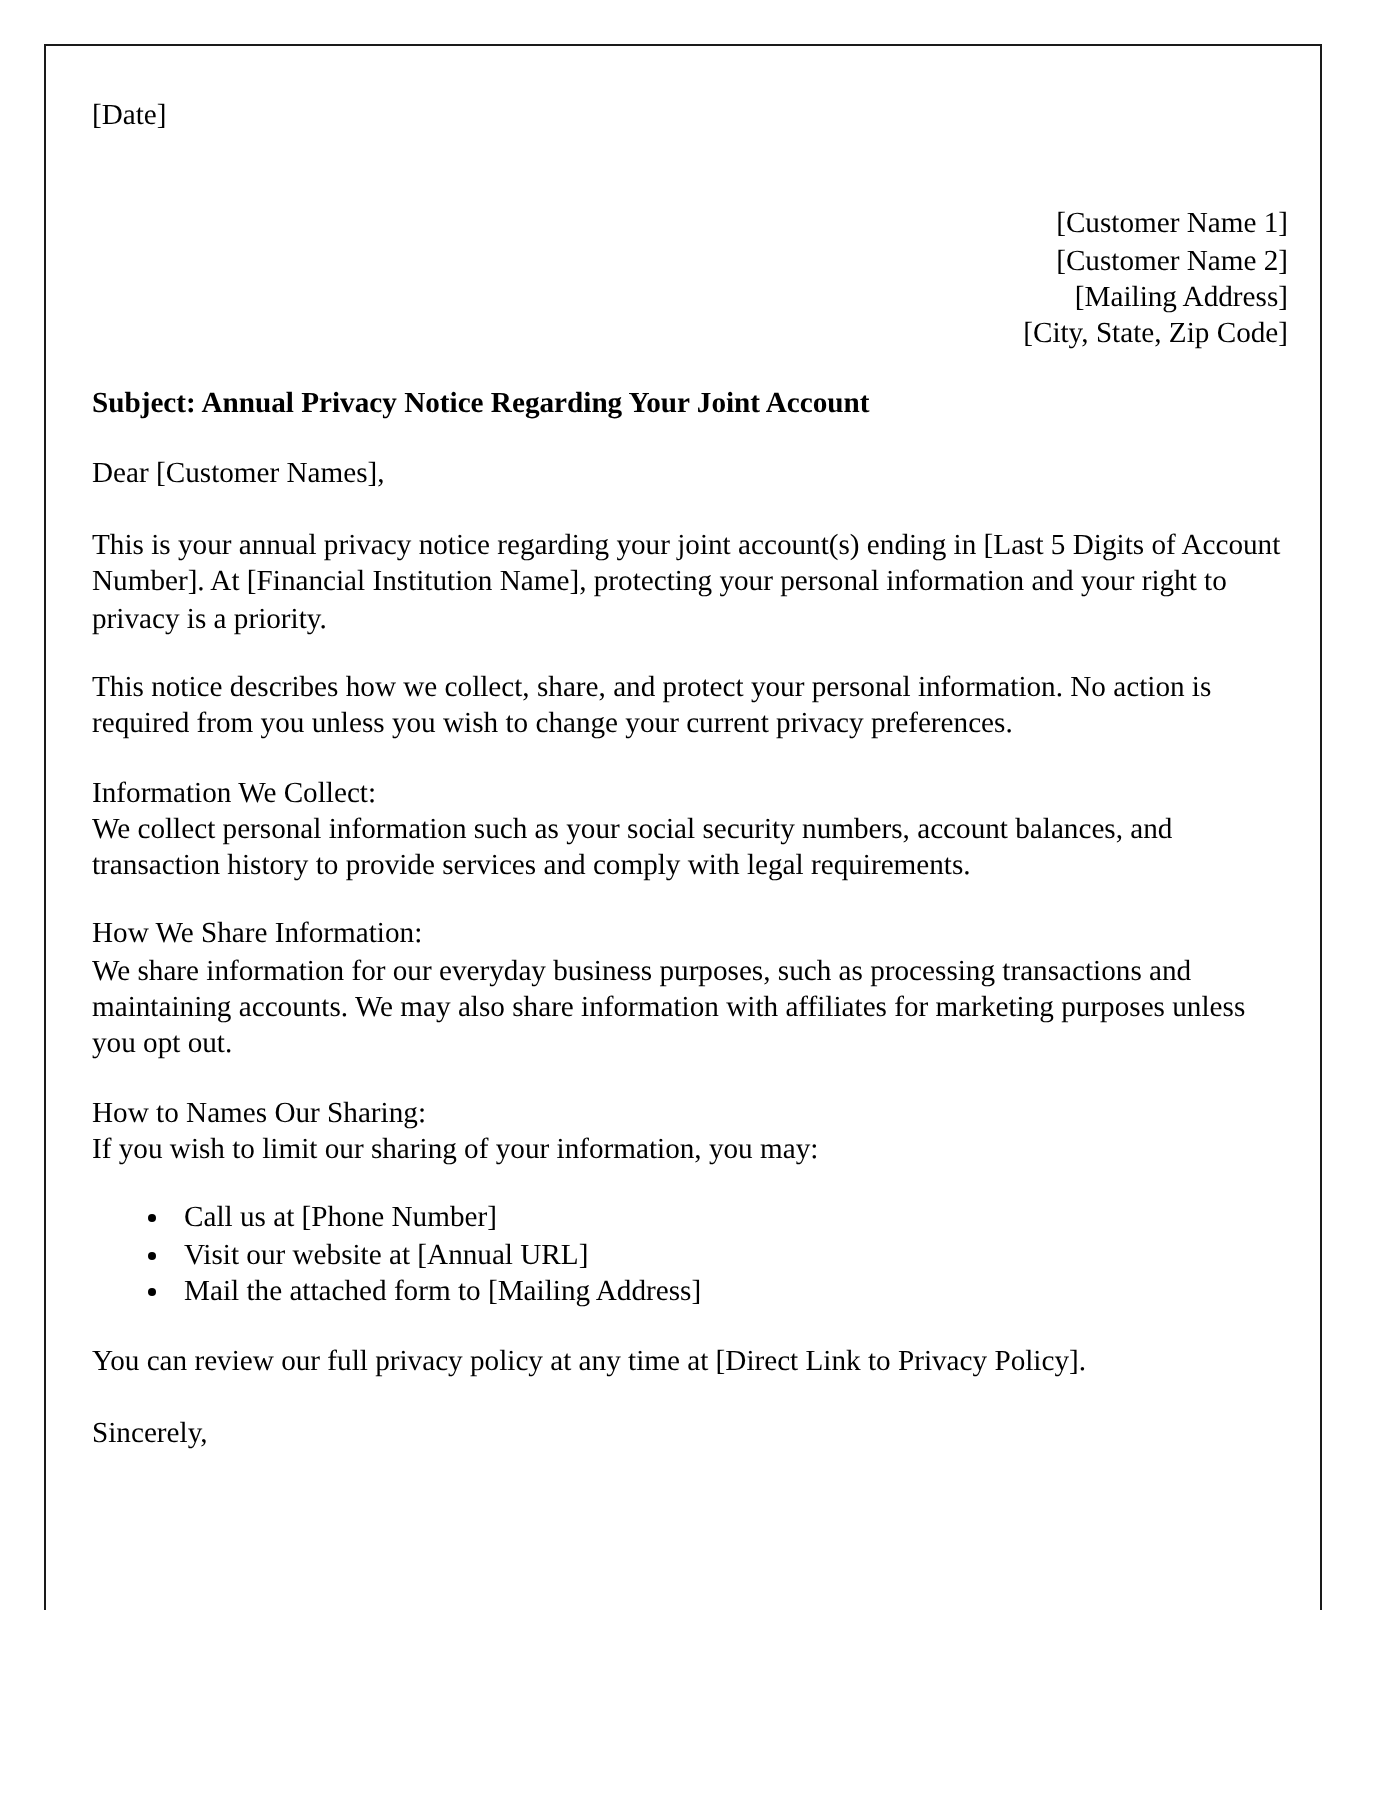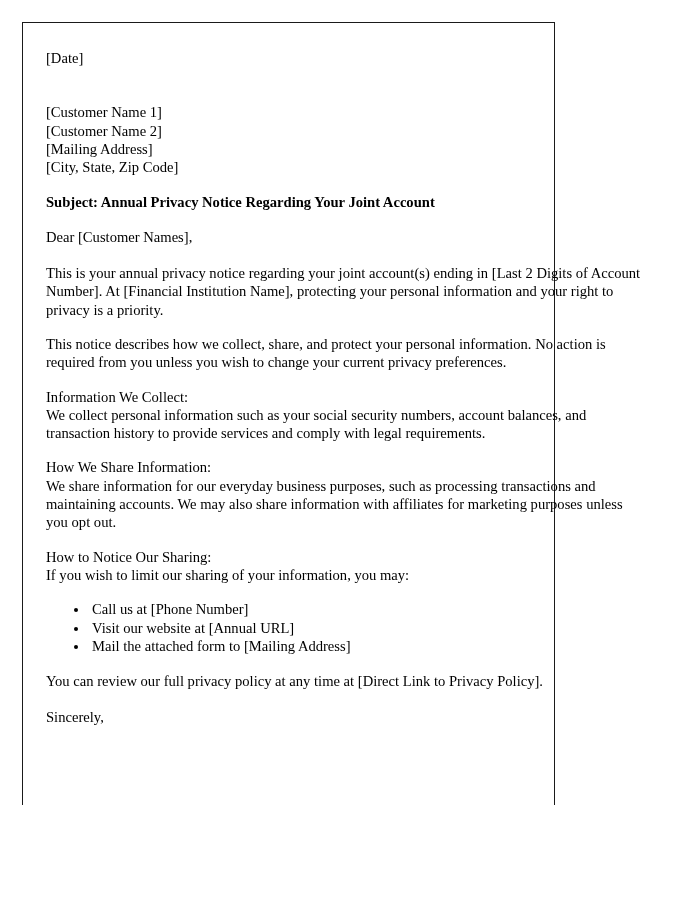--- a/index.html
+++ b/index.html
@@ -12,21 +12,21 @@
     height: 900px;
     overflow: hidden;
     font-family: "Liberation Serif", "DejaVu Serif", serif;
     color: #000000;
   }
 
   .page {
     position: absolute;
     left: 22px;
     top: 22px;
-    width: 533px;      
+    width: 639px;      
     height: 783px;     
     box-sizing: border-box;
     border-left: 1.6px solid #1a1a1a;
     border-right: 1.6px solid #1a1a1a;
     border-top: 1.6px solid #1a1a1a;
     border-bottom: none;
     background: #ffffff;
   }
 
   .content {
@@ -45,20 +45,21 @@
 
   .addr-block {
     font-size: 14.6px;
     line-height: 18.3px;
     margin: 0 0 17px 0;
   }
 
   .addr-line {
     display: block;
     white-space: nowrap;
+    text-align: right;
   }
 
   .date-block {
     font-size: 14.6px;
     line-height: 18.3px;
     margin: 0 0 36px 0;
     white-space: nowrap;
   }
 
   .subject {
@@ -132,37 +133,37 @@
       <span class="addr-line">[Customer Name 1]</span>
       <span class="addr-line">[Customer Name 2]</span>
       <span class="addr-line">[Mailing Address]</span>
       <span class="addr-line">[City, State, Zip Code]</span>
     </div>
 
     <div class="subject">Subject: Annual Privacy Notice Regarding Your Joint Account</div>
 
     <div class="salutation">Dear [Customer Names],</div>
 
-    <p class="block">This is your annual privacy notice regarding your joint account(s) ending in [Last 2 Digits of Account Number]. At [Financial Institution Name], protecting your personal information and your right to privacy is a priority.</p>
+    <p class="block">This is your annual privacy notice regarding your joint account(s) ending in [Last 5 Digits of Account Number]. At [Financial Institution Name], protecting your personal information and your right to privacy is a priority.</p>
 
     <p class="block">This notice describes how we collect, share, and protect your personal information. No action is required from you unless you wish to change your current privacy preferences.</p>
 
     <div class="section">
       <span class="section-heading">Information We Collect:</span>
       <span class="section-body">We collect personal information such as your social security numbers, account balances, and transaction history to provide services and comply with legal requirements.</span>
     </div>
 
     <div class="section">
       <span class="section-heading">How We Share Information:</span>
       <span class="section-body">We share information for our everyday business purposes, such as processing transactions and maintaining accounts. We may also share information with affiliates for marketing purposes unless you opt out.</span>
     </div>
 
 
     <div class="section tight">
-      <span class="section-heading">How to Notice Our Sharing:</span>
+      <span class="section-heading">How to Names Our Sharing:</span>
       <span class="section-body">If you wish to limit our sharing of your information, you may:</span>
     </div>
 
     <ul class="bullets">
       <li>Call us at [Phone Number]</li>
       <li>Visit our website at [Annual URL]</li>
       <li>Mail the attached form to [Mailing Address]</li>
     </ul>
 
     <p class="closing">You can review our full privacy policy at any time at [Direct Link to Privacy Policy].</p>

